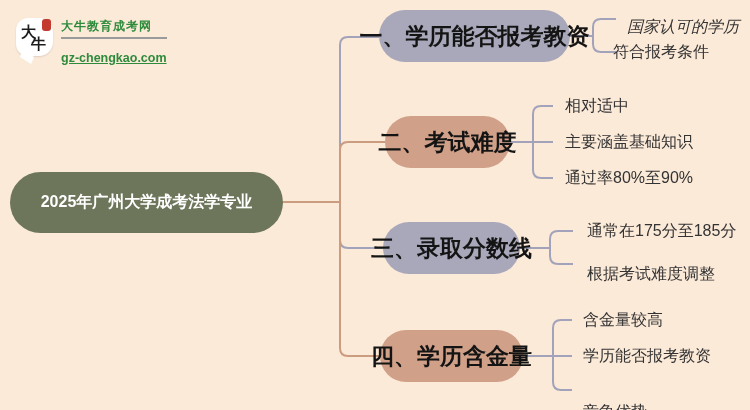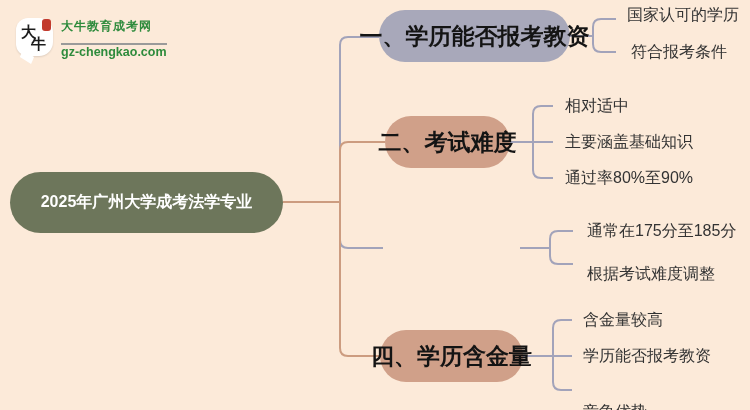--- a/index.html
+++ b/index.html
@@ -31,21 +31,21 @@
     position:absolute;right:2px;top:1px;width:9px;height:12px;border-radius:3px;
     background:var(--seal-red,#c23b2e);
   }
   .logo-text{margin-left:8px;}
   .logo-title{
     color:var(--logo-green,#2e8b3c);font-weight:bold;font-size:12px;line-height:17px;
     letter-spacing:1px;white-space:nowrap;
   }
   .logo-domain{
     color:var(--logo-green,#2e8b3c);font-weight:bold;font-size:12.5px;line-height:14px;
-    border-top:2px solid #9a9a9a;margin-top:8px;padding-top:0;white-space:nowrap;
+    border-top:2px solid #9a9a9a;margin-top:2px;padding-top:12px;white-space:nowrap;text-decoration:underline;
   }
 
   
   .node{
     position:absolute;display:flex;align-items:center;justify-content:center;
     white-space:nowrap;border-radius:999px;font-weight:bold;
   }
   .root{
     left:10px;top:172px;width:273px;height:61px;
     background:var(--root-fill,#6d765b);color:var(--root-text,#fff);font-size:16px;
@@ -56,21 +56,21 @@
   .b1{left:379px;top:10px;width:191px;}
   .b2{left:385px;top:116px;width:125px;}
   .b3{left:383px;top:222px;width:137px;}
   .b4{left:380px;top:330px;width:143px;}
 
   
   .leaf{
     position:absolute;font-size:16px;line-height:22px;color:var(--leaf-text,#333);
     white-space:nowrap;
   }
-  .l1a{left:627px;top:4px;}  .l1b{left:631px;top:41px;}
+  .l1a{left:627px;top:16px;font-style:italic;}  .l1b{left:613px;top:41px;}
   .l2a{left:565px;top:95px;} .l2b{left:565px;top:131px;} .l2c{left:565px;top:167px;}
   .l3a{left:587px;top:220px;}.l3b{left:587px;top:263px;}
   .l4a{left:583px;top:309px;}.l4b{left:583px;top:345px;}.l4c{left:583px;top:393px;margin-top:8px;}
 </style>
 </head>
 <body>
 
 <div class="stage">
 
   <svg class="connectors" width="750" height="410" viewBox="0 0 750 410">
@@ -103,20 +103,21 @@
     <div class="logo-text">
       <div class="logo-title">大牛教育成考网</div>
       <div class="logo-domain">gz-chengkao.com</div>
     </div>
   </div>
 
   <div class="node root">2025年广州大学成考法学专业</div>
 
   <div class="node branch lav b1">一、学历能否报考教资</div>
   <div class="node branch sal b2">二、考试难度</div>
+  <div class="node branch lav b3">三、录取分数线</div>
   <div class="node branch sal b4">四、学历含金量</div>
 
   <div class="leaf l1a">国家认可的学历</div>
   <div class="leaf l1b">符合报考条件</div>
 
   <div class="leaf l2a">相对适中</div>
   <div class="leaf l2b">主要涵盖基础知识</div>
   <div class="leaf l2c">通过率80%至90%</div>
 
   <div class="leaf l3a">通常在175分至185分</div>

